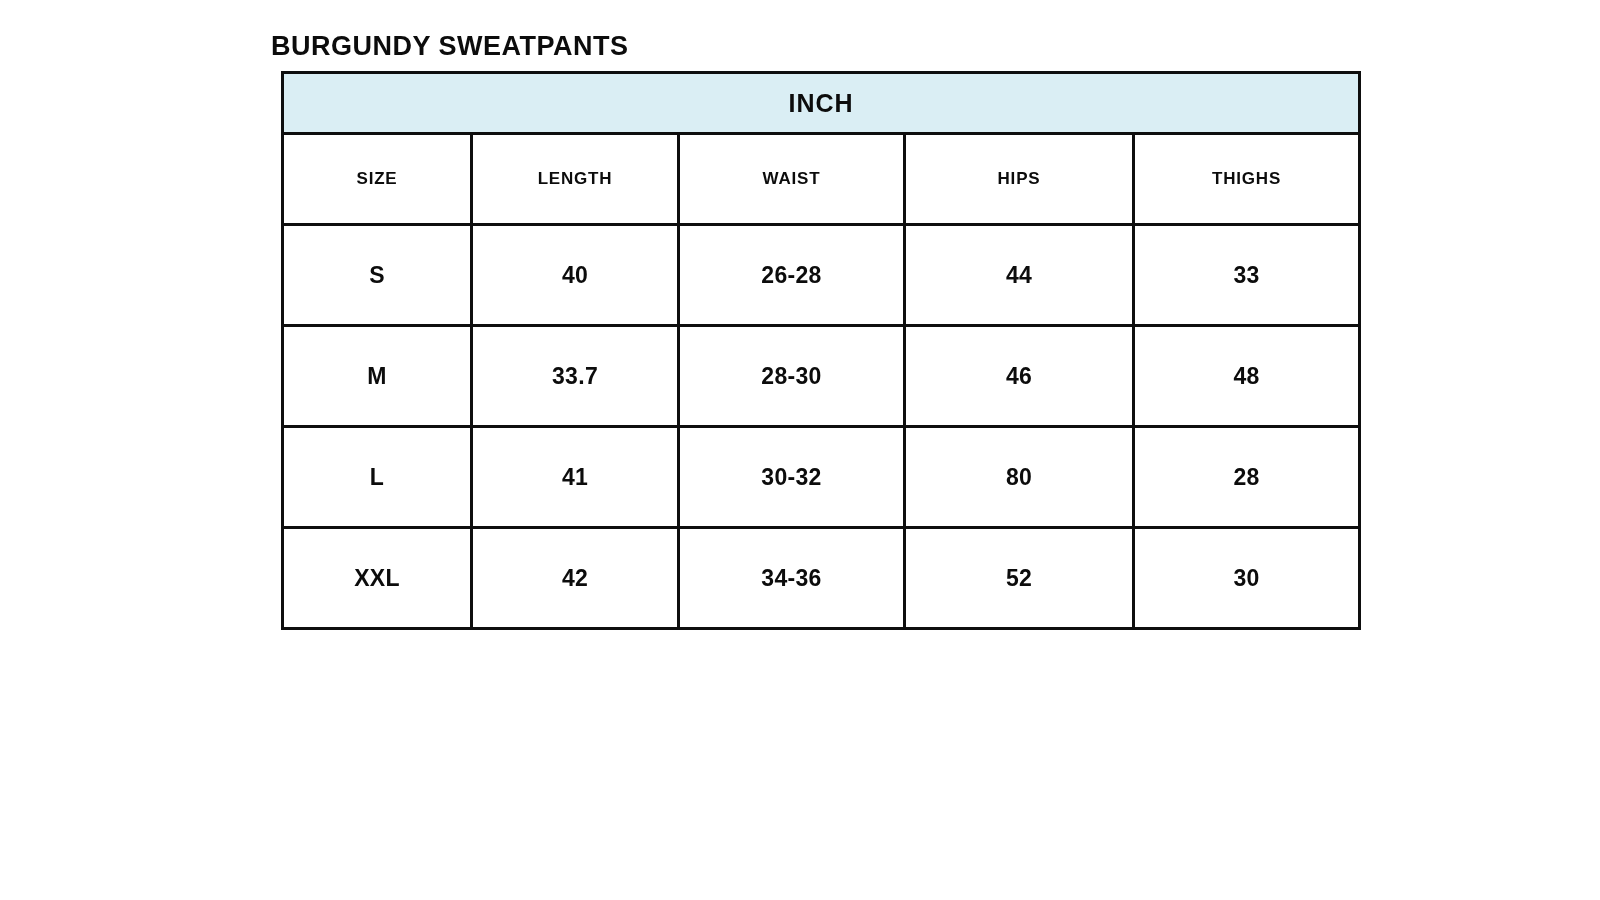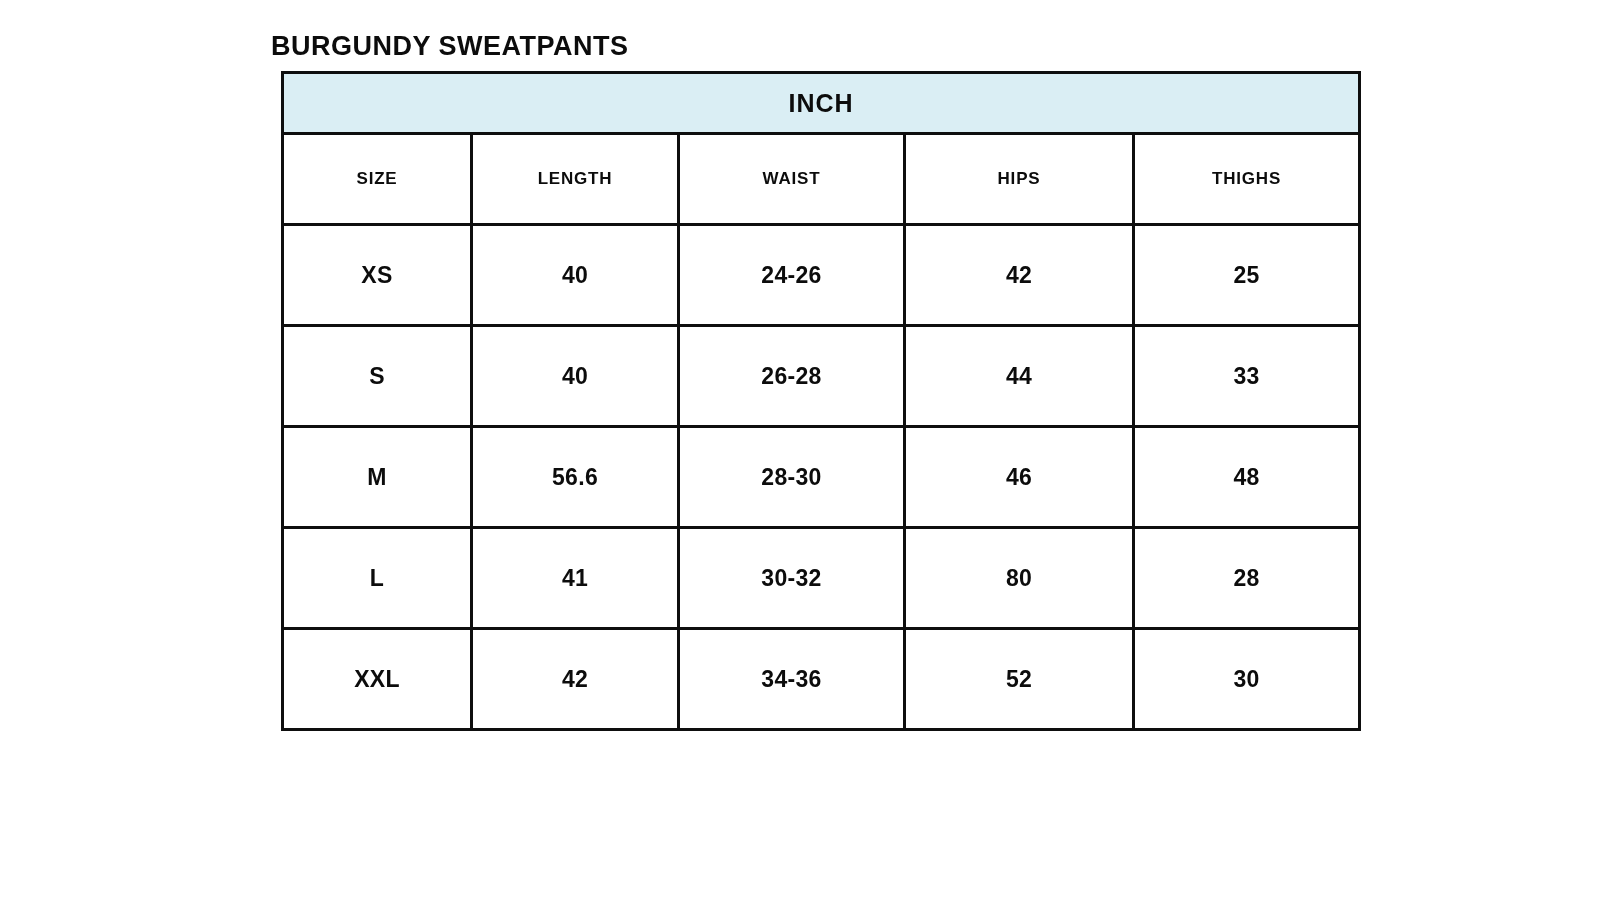--- a/index.html
+++ b/index.html
@@ -65,36 +65,29 @@
       <tr class="head-row">
         <th>SIZE</th>
         <th>LENGTH</th>
         <th>WAIST</th>
         <th>HIPS</th>
         <th>THIGHS</th>
       </tr>
     </thead>
     <tbody>
       <tr class="data-row">
-        <td>XS</td>
-        <td>40</td>
-        <td>24-26</td>
-        <td>42</td>
-        <td>25</td>
-      </tr>
-      <tr class="data-row">
         <td>S</td>
         <td>40</td>
         <td>26-28</td>
         <td>44</td>
         <td>33</td>
       </tr>
       <tr class="data-row">
         <td>M</td>
-        <td>56.6</td>
+        <td>33.7</td>
         <td>28-30</td>
         <td>46</td>
         <td>48</td>
       </tr>
       <tr class="data-row">
         <td>L</td>
         <td>41</td>
         <td>30-32</td>
         <td>80</td>
         <td>28</td>

